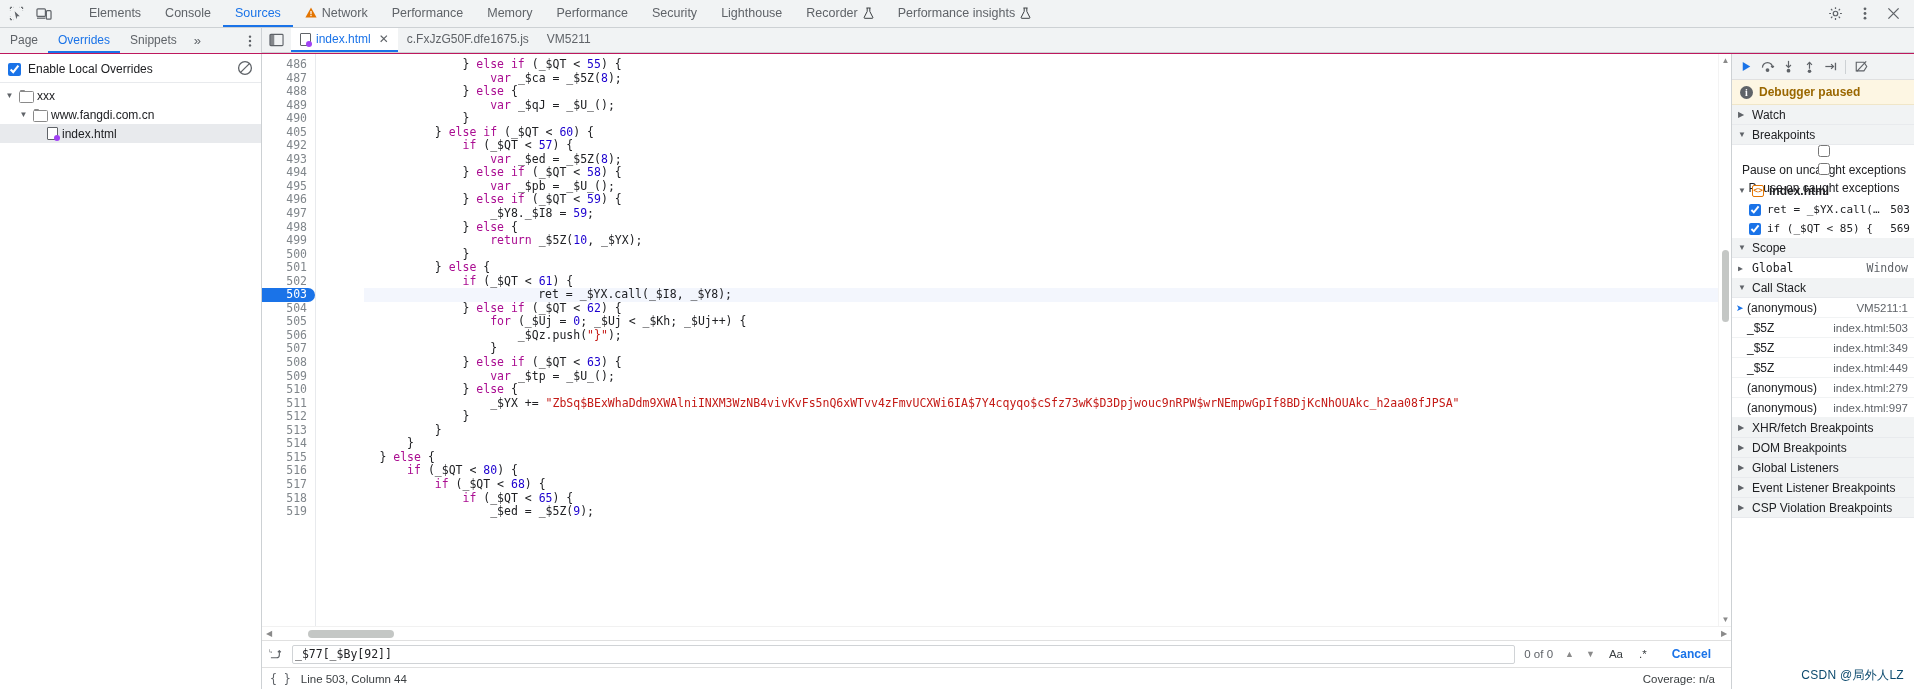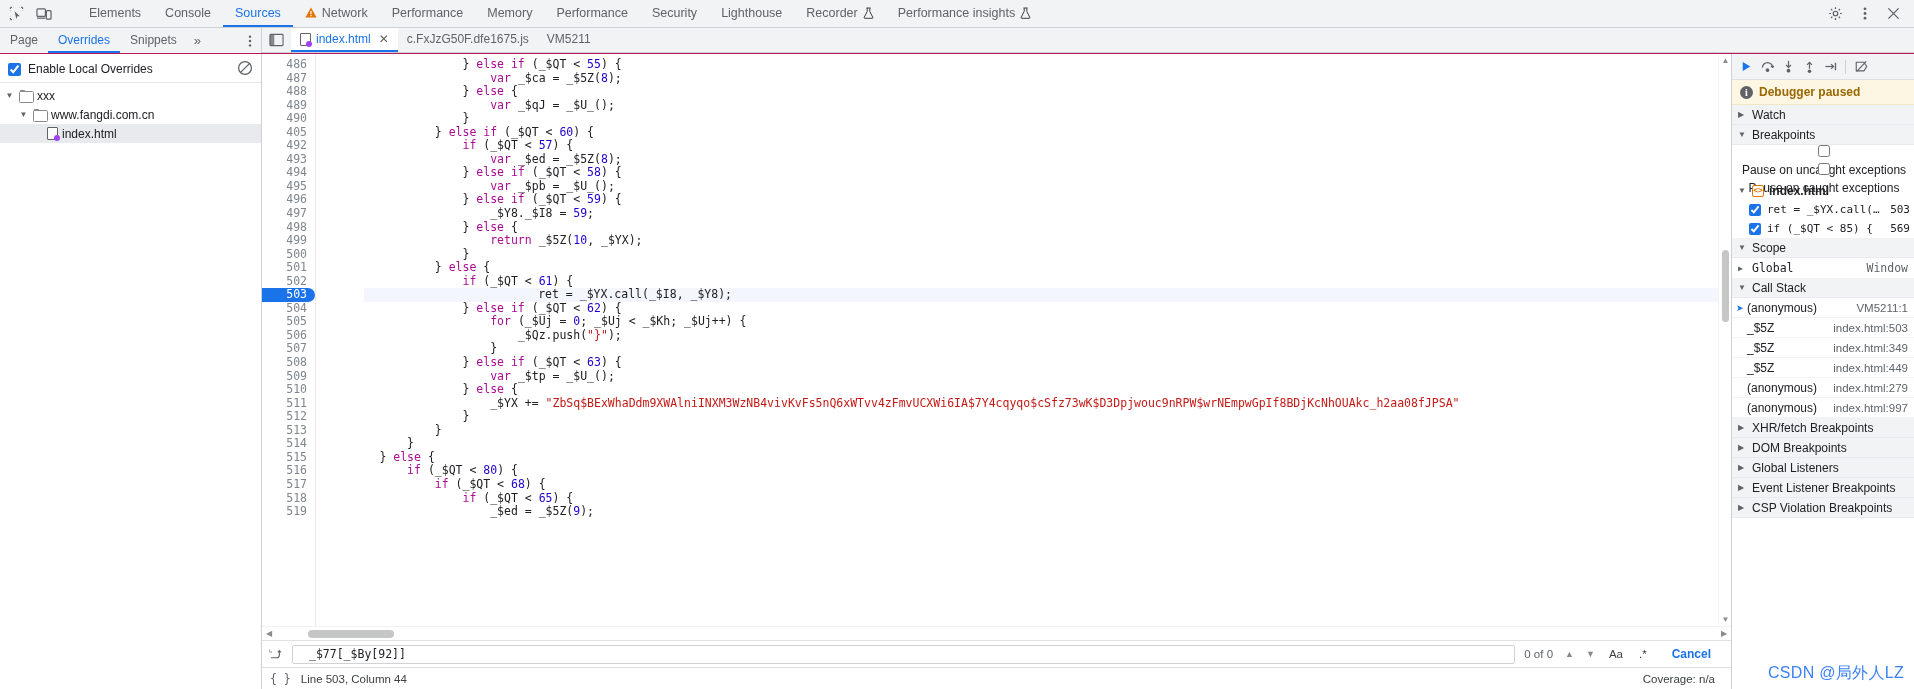--- a/index.html
+++ b/index.html
@@ -134,21 +134,21 @@
 
   
   .searchbar {
     height: 27px; flex: 0 0 27px; display: flex; align-items: center;
     border-top: 1px solid #e0e0e0; background: #fff; padding: 0 6px; gap: 6px;
   }
   .sb-ico { width: 18px; display: flex; align-items: center; justify-content: center; color: #5f6368; }
   .sb-input {
     flex: 1; height: 19px; border: 1px solid #d0d3d6; border-radius: 2px;
     font-family: "DejaVu Sans Mono", monospace; font-size: 11.5px;
-    padding: 0 16px; color: #202124; outline: none; background: #fff;
+    padding: 0 2px; color: #202124; outline: none; background: #fff;
   }
   .sb-count { font-size: 11.5px; color: #5f6368; padding: 0 3px; white-space: nowrap; }
   .sb-nav { color: #8a8a8a; font-size: 9px; padding: 0 3px; cursor: pointer; }
   .sb-toggle { font-size: 11.5px; color: #3c4043; padding: 0 5px; cursor: pointer; }
   .sb-cancel { color: #1a73e8; font-size: 12px; padding: 0 14px; cursor: pointer; font-weight: bold; }
 
   
   .statusbar {
     height: 22px; flex: 0 0 22px; display: flex; align-items: center;
     border-top: 1px solid #e0e0e0; background: #fff; padding: 0 8px; gap: 10px;
@@ -209,22 +209,22 @@
   }
   .cs-arrow { width: 11px; color: #1a73e8; font-size: 9px; flex: 0 0 11px; }
   .cs-name { color: #202124; }
   .cs-loc { margin-left: auto; color: #5f6368; font-size: 11.5px; }
   .cat-row {
     display: flex; align-items: center; gap: 5px; height: 20px; padding: 0 6px;
     background: #f1f3f4; border-bottom: 1px solid #e8eaed; cursor: pointer; font-size: 12px;
   }
   
   .watermark {
-    position: absolute; right: 10px; bottom: 5px; font-size: 16px;
-    color: #3b82f6; letter-spacing: .3px; pointer-events: none;
+    position: absolute; right: 10px; bottom: 5px; font-size: 12px;
+    color: #0c4a6e; letter-spacing: .3px; pointer-events: none;
   }
   svg { display: block; }
 </style>
 </head>
 <body>
 
 <div class="devtools">
 
   <div class="main-tabbar">
     <div class="tb-icons">

